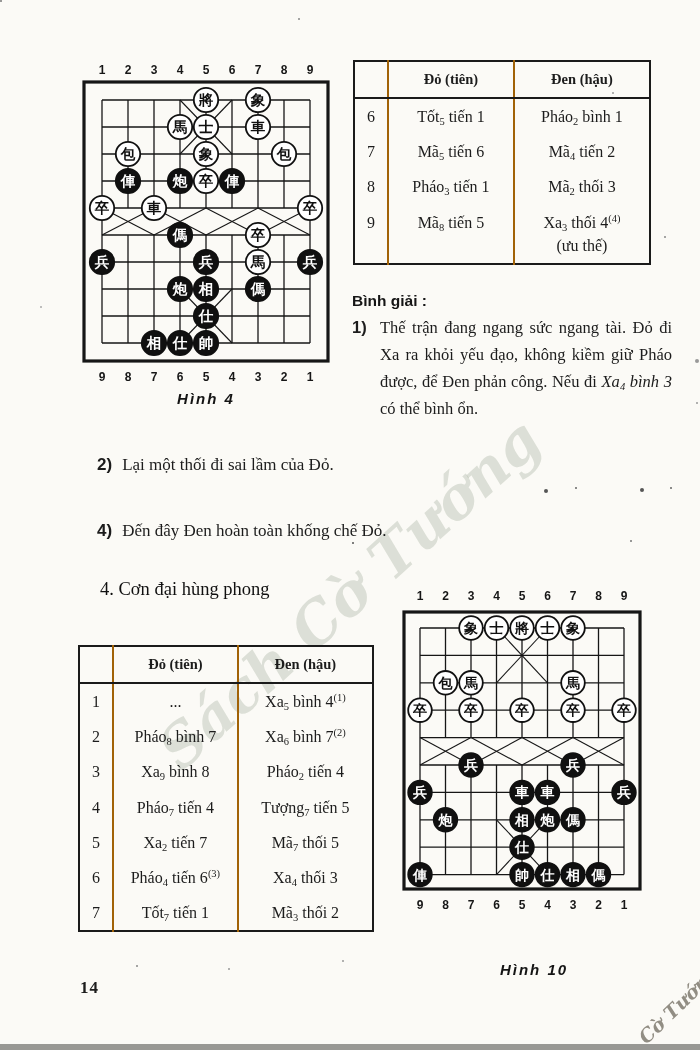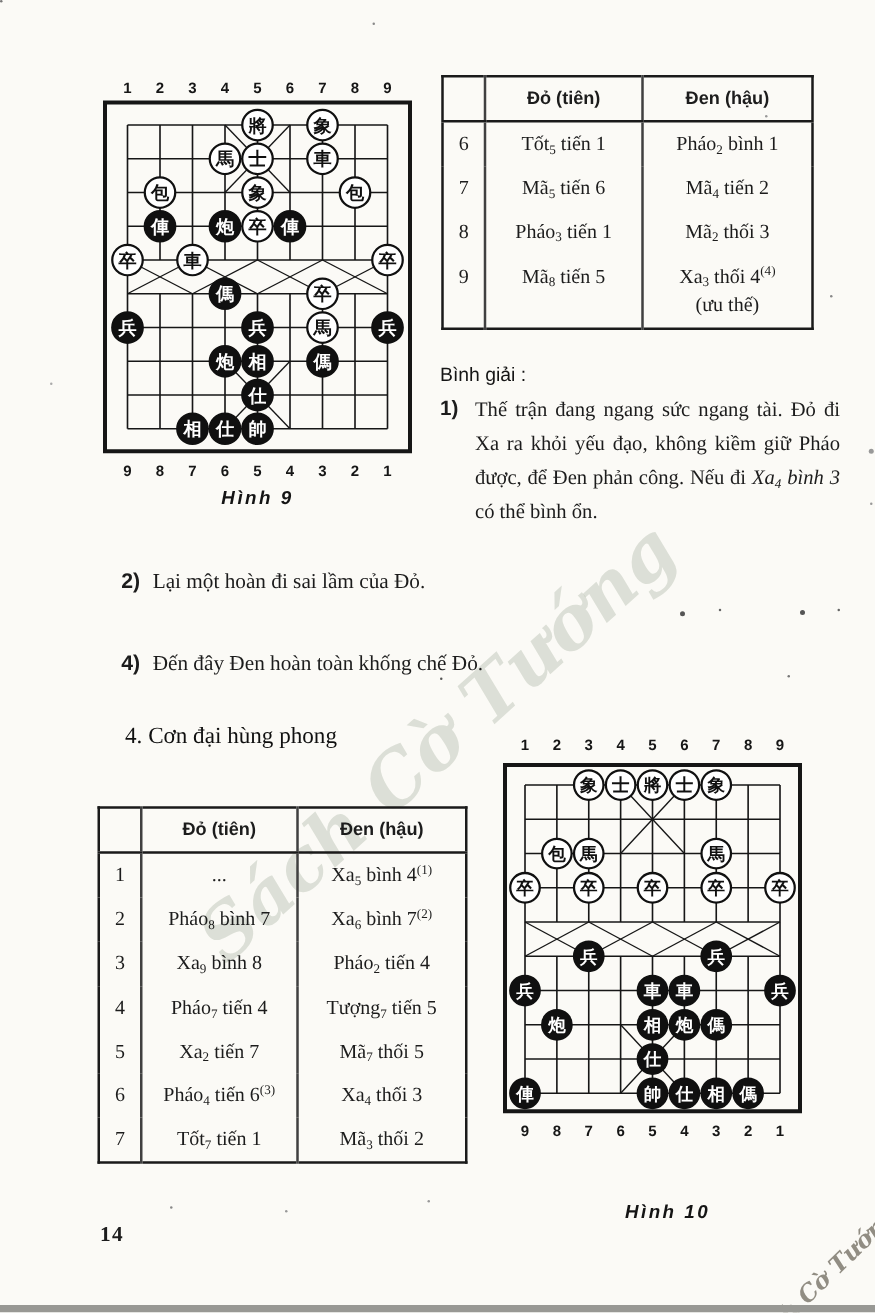--- a/index.html
+++ b/index.html
@@ -11,25 +11,25 @@
   .caption{position:absolute;font-family:"Liberation Sans",sans-serif;font-weight:bold;
            font-style:italic;font-size:15px;letter-spacing:2px;text-align:center;color:#141414;}
   
   .movetable{position:absolute;}
   .movetable table{border-collapse:collapse;border:2.5px solid #1a1a1a;table-layout:fixed;
                    font-size:16px;background:transparent;}
   .movetable th{font-family:"Liberation Sans",sans-serif;font-weight:bold;font-size:14.5px;
                 border-bottom:2.5px solid #1a1a1a;padding:9px 4px;text-align:center;}
   .movetable td{padding:6px 8px;vertical-align:top;text-align:center;line-height:1.45;}
   .movetable td.num{text-align:center;padding-left:2px;padding-right:2px;}
-  .movetable .vline{border-left:2px solid #404040;}
+  .movetable .vline{border-left:2px solid #a16207;font-family:Liberation Serif, serif;}
   sub{font-size:10.5px;vertical-align:-3px;line-height:0;}
   sup{font-size:10.5px;vertical-align:6px;line-height:0;}
   
-  .h-binhgiai{position:absolute;font-family:"Liberation Sans",sans-serif;font-weight:normal;
+  .h-binhgiai{position:absolute;font-family:"Liberation Sans",sans-serif;font-weight:bold;
               font-size:15.5px;color:#151515;}
   .note{position:absolute;font-size:16.5px;line-height:27px;}
   .note .no{font-family:"Liberation Sans",sans-serif;font-weight:bold;position:absolute;left:0;top:0;}
   .note .txt{display:block;}
   .note1 .txt{margin-left:28px;width:292px;text-align:justify;}
   .noterow{position:absolute;font-size:17px;white-space:nowrap;}
   .noterow .no{font-family:"Liberation Sans",sans-serif;font-weight:bold;margin-right:10px;}
   
   .sectitle{position:absolute;font-weight:normal;font-size:18.5px;line-height:26px;color:#101010;}
   
@@ -167,21 +167,21 @@
         <circle cx="128" cy="254" r="12.2" fill="#101010" stroke="#101010" stroke-width="1.8"></circle>
         <text x="128" y="259.22" text-anchor="middle" font-size="14.5" fill="#ffffff" font-weight="bold" font-family="&quot;DejaVu Sans&quot;,sans-serif">仕</text>
         <circle cx="76" cy="281" r="12.2" fill="#101010" stroke="#101010" stroke-width="1.8"></circle>
         <text x="76" y="286.22" text-anchor="middle" font-size="14.5" fill="#ffffff" font-weight="bold" font-family="&quot;DejaVu Sans&quot;,sans-serif">相</text>
         <circle cx="102" cy="281" r="12.2" fill="#101010" stroke="#101010" stroke-width="1.8"></circle>
         <text x="102" y="286.22" text-anchor="middle" font-size="14.5" fill="#ffffff" font-weight="bold" font-family="&quot;DejaVu Sans&quot;,sans-serif">仕</text>
         <circle cx="128" cy="281" r="12.2" fill="#101010" stroke="#101010" stroke-width="1.8"></circle>
         <text x="128" y="286.22" text-anchor="middle" font-size="14.5" fill="#ffffff" font-weight="bold" font-family="&quot;DejaVu Sans&quot;,sans-serif">帥</text>
       </svg>
     </div>
-  <div class="caption" style="left:78px;top:390px;width:256px;">Hình 9</div>
+  <div class="caption" style="left:78px;top:390px;width:256px;">Hình 4</div>
 
   <div class="movetable" style="left:353px;top:60px;width:298px;">
       <table style="width: 100%;">
         <colgroup>
           <col style="width:34px">
           <col>
           <col style="width:46%">
         </colgroup>
         <tbody>
           <tr>
@@ -214,21 +214,21 @@
     </div>
 
   <div class="h-binhgiai" style="left:352px;top:292px;">Bình giải :</div>
 
   <div class="note note1" style="left:352px;top:314px;">
     <span class="no">1)</span>
     <span class="txt">Thế trận đang ngang sức ngang tài. Đỏ đi Xa ra khỏi yếu đạo, không kiềm giữ Pháo được, để Đen phản công. Nếu đi <i>Xa<sub>4</sub> bình 3</i> có thể bình ổn.</span>
   </div>
 
   <div class="noterow" style="left:97px;top:455px;">
-    <span class="no">2)</span><span>Lại một hoàn đi sai lầm của Đỏ.</span>
+    <span class="no">2)</span><span>Lại một thối đi sai lầm của Đỏ.</span>
   </div>
   <div class="noterow" style="left:97px;top:521px;">
     <span class="no">4)</span><span>Đến đây Đen hoàn toàn khống chế Đỏ.</span>
   </div>
 
   <div class="sectitle" style="left:100px;top:576px;width:270px;">
     <div>4. Cơn đại hùng phong</div>
   </div>
 
   <div class="movetable" style="left:78px;top:645px;width:296px;">

